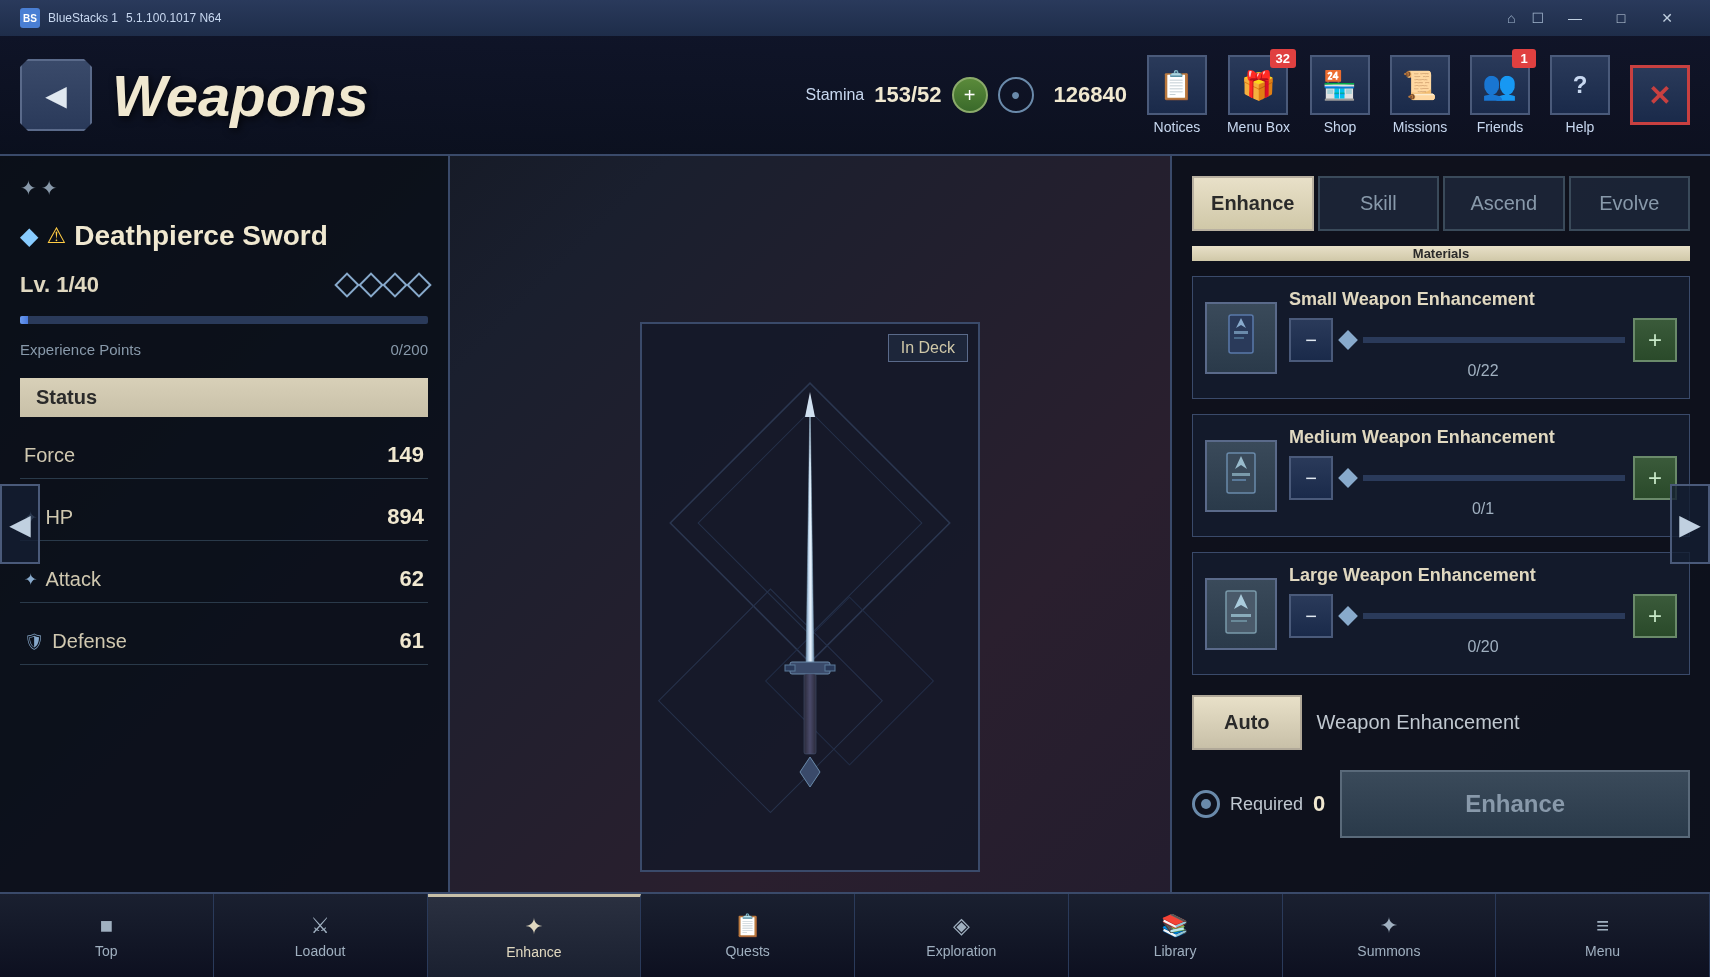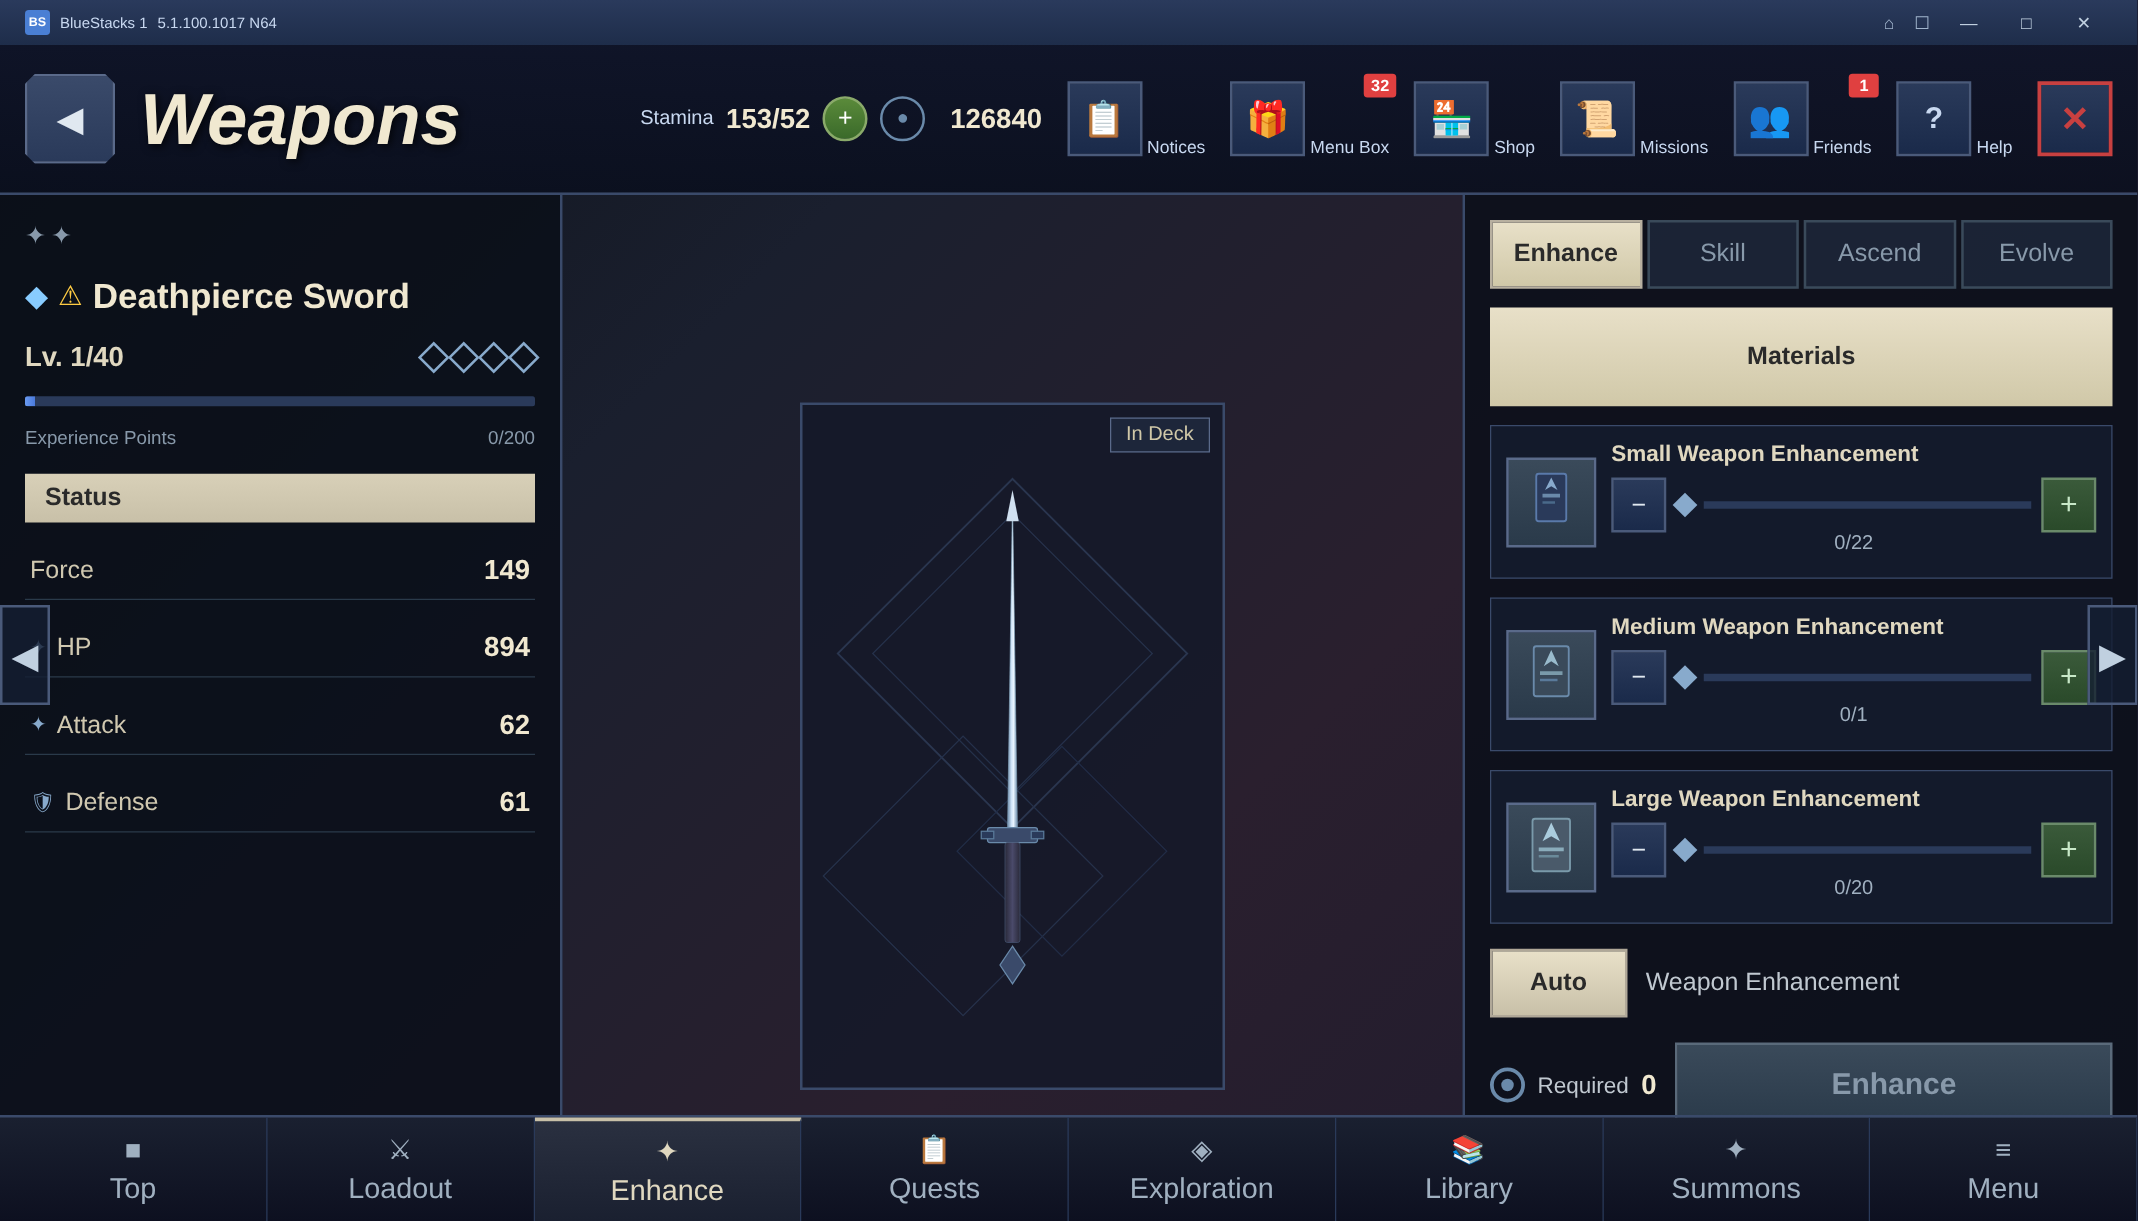--- a/index.html
+++ b/index.html
@@ -140,22 +140,22 @@
     }
 
     .header-nav {
       display: flex;
       gap: 20px;
       align-items: center;
     }
 
     .nav-item {
       display: flex;
-      flex-direction: row;
-      align-items: flex-end;
+      flex-direction: column;
+      align-items: center;
       gap: 4px;
       cursor: pointer;
       position: relative;
     }
     .nav-icon-wrap {
       width: 60px; height: 60px;
       background: linear-gradient(180deg, #2a3a5a, #1a2a4a);
       border: 2px solid #4a5a7a;
       display: flex; align-items: center; justify-content: center;
       font-size: 28px;
@@ -403,23 +403,23 @@
       border-color: #3a4a5a;
     }
 
     
     .sub-tab-bar {
       display: flex;
       gap: 0;
     }
     .sub-tab {
       flex: 1;
-      padding: 28px;
+      padding: 0;
       text-align: center;
-      font-size: 20px;
+      font-size: 13px;
       cursor: pointer;
     }
     .sub-tab.active {
       background: linear-gradient(180deg, #e8e0c8, #d0c8a8);
       color: #2a2a2a;
       font-weight: bold;
     }
     .sub-tab.inactive {
       background: rgba(40,50,70,0.9);
       color: #c0c8d8;
@@ -562,21 +562,21 @@
     }
     .bottom-nav-item.active {
       background: linear-gradient(180deg, #2a3040, #1a2030);
       border-top: 3px solid #c8c0a8;
       color: #e0d8c0;
     }
     .bottom-nav-icon {
       font-size: 22px;
     }
     .bottom-nav-label {
-      font-size: 23px;
+      font-size: 14px;
     }
   </style>
 </head>
 <body>
 
 <div class="title-bar">
   <div class="title-bar-logo">BS</div>
   <span class="title-bar-text">BlueStacks 1</span>
   <span class="title-bar-text">5.1.100.1017 N64</span>
   <div class="title-bar-icons">

